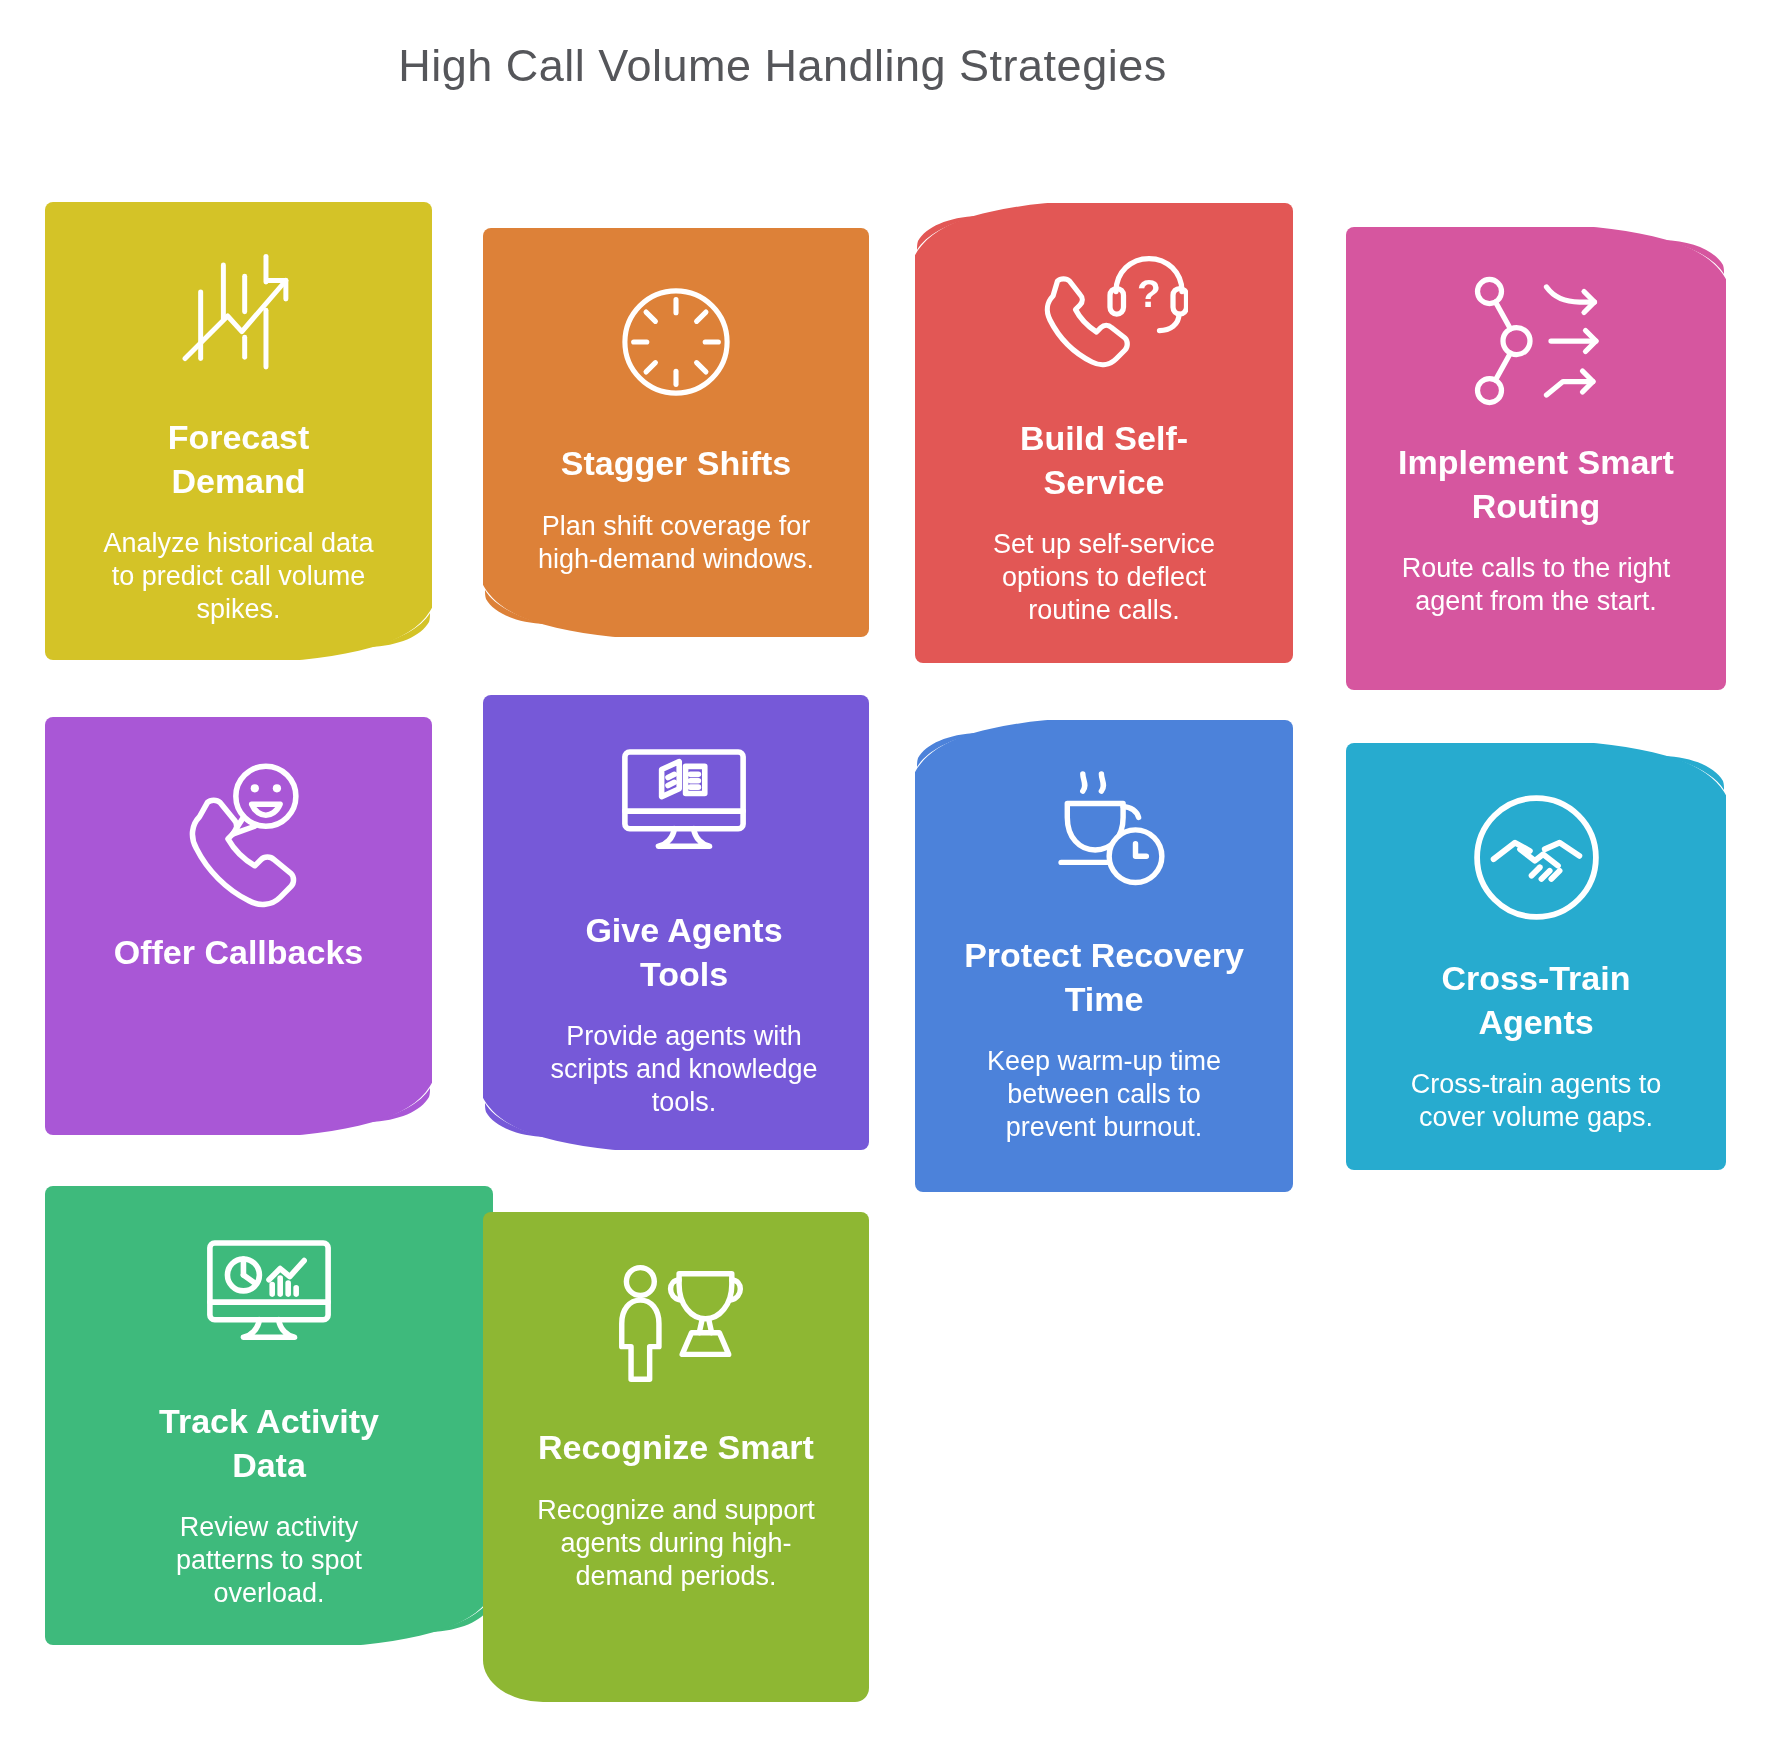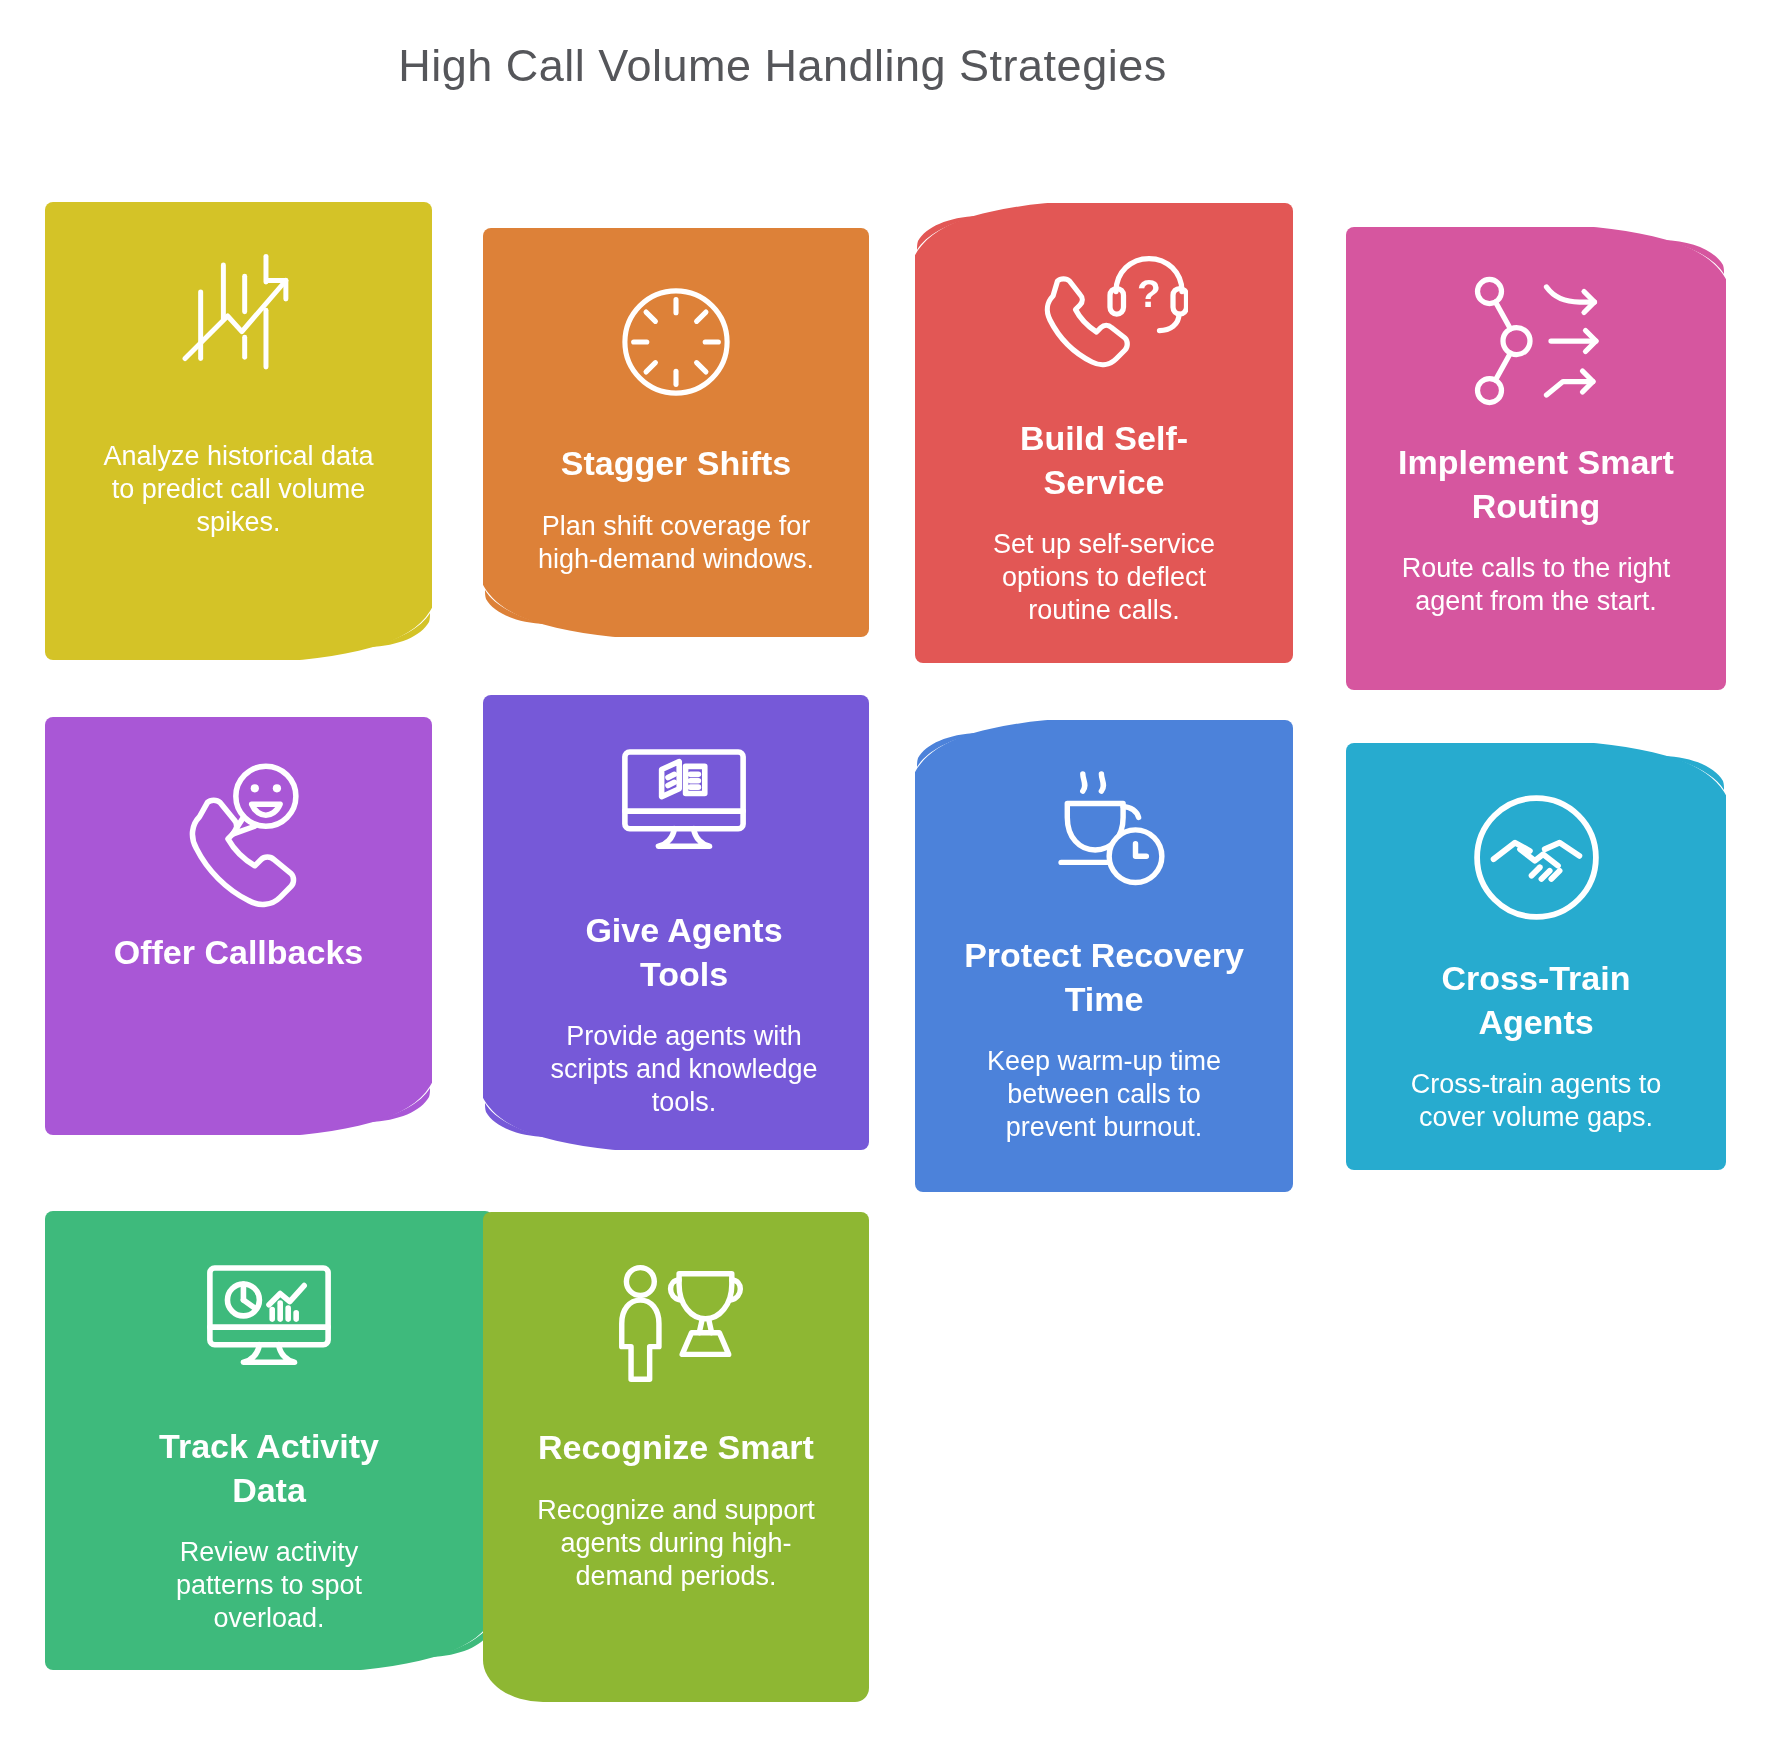--- a/index.html
+++ b/index.html
@@ -33,21 +33,21 @@
   .curl-tr{right:-1px;top:-2px;transform:scaleY(-1);}
   
   .c1 {left:45px;  top:202px;  width:387px;height:458px;}
   .c2 {left:483px; top:228px;  width:386px;height:409px;}
   .c3 {left:915px; top:203px;  width:378px;height:460px;}
   .c4 {left:1346px;top:227px;  width:380px;height:463px;}
   .c5 {left:45px;  top:717px;  width:387px;height:418px;}
   .c6 {left:483px; top:695px;  width:386px;height:455px;padding-left:16px;}
   .c7 {left:915px; top:720px;  width:378px;height:472px;}
   .c8 {left:1346px;top:743px;  width:380px;height:427px;}
-  .c9 {left:45px;  top:1186px; width:448px;height:459px;margin-top:25px;}
+  .c9 {left:45px;  top:1186px; width:448px;height:459px;}
   .c10{left:483px; top:1212px; width:386px;height:490px;border-radius:8px 8px 14px 8px;border-bottom-left-radius:60px 42px;}
 </style>
 </head>
 <body>
 
 <div class="stage">
 
   <div class="main-title" style="color: rgb(85, 86, 90);">High Call Volume Handling Strategies</div>
 
   <div class="card c1" style="--cc: #d4c327;">
@@ -56,20 +56,21 @@
         <line x1="23" y1="33" x2="23" y2="80"></line>
         <line x1="39" y1="14" x2="39" y2="52"></line>
         <line x1="54" y1="22" x2="54" y2="47"></line>
         <line x1="54" y1="65" x2="54" y2="79"></line>
         <line x1="69" y1="8" x2="69" y2="26"></line>
         <line x1="69" y1="46" x2="69" y2="86"></line>
         <polyline points="12,80 42,50 52,61 83,25"></polyline>
         <polyline points="70,25 83,25 83,38"></polyline>
       </svg>
     </div>
+    <div class="card-title">Forecast Demand</div>
     <div class="card-desc">Analyze historical data to predict call volume spikes.</div>
     <svg class="curl curl-br" viewBox="0 0 160 56">
       <path class="curl-white" d="M160,0 L160,56 L0,56 C40,54 80,48 110,38 C136,29 152,16 160,0 Z"></path>
       <path class="curl-flap" d="M157,7 C148,22 126,34 96,41 C126,40 148,30 156,16 C157,13 157,10 157,7 Z"></path>
     </svg>
   </div>
 
   <div class="card c2" style="--cc: #dd8138;">
     <div class="card-icon">
       <svg viewBox="0 0 100 100" width="146" height="146">

